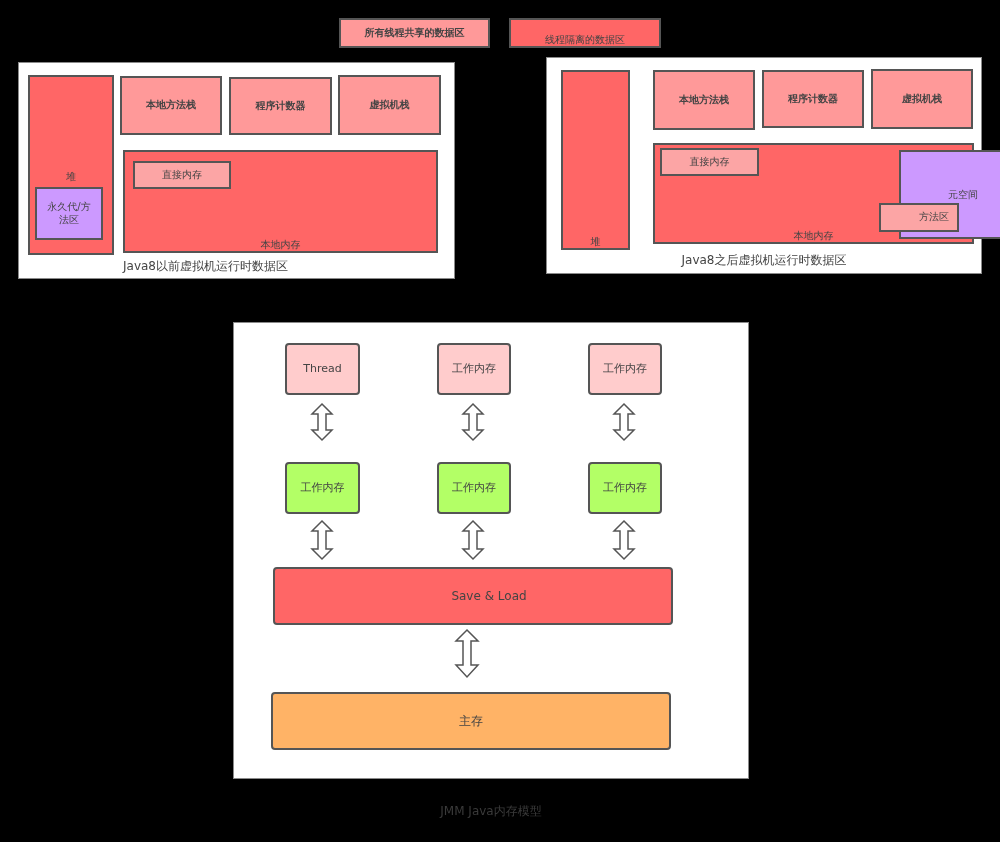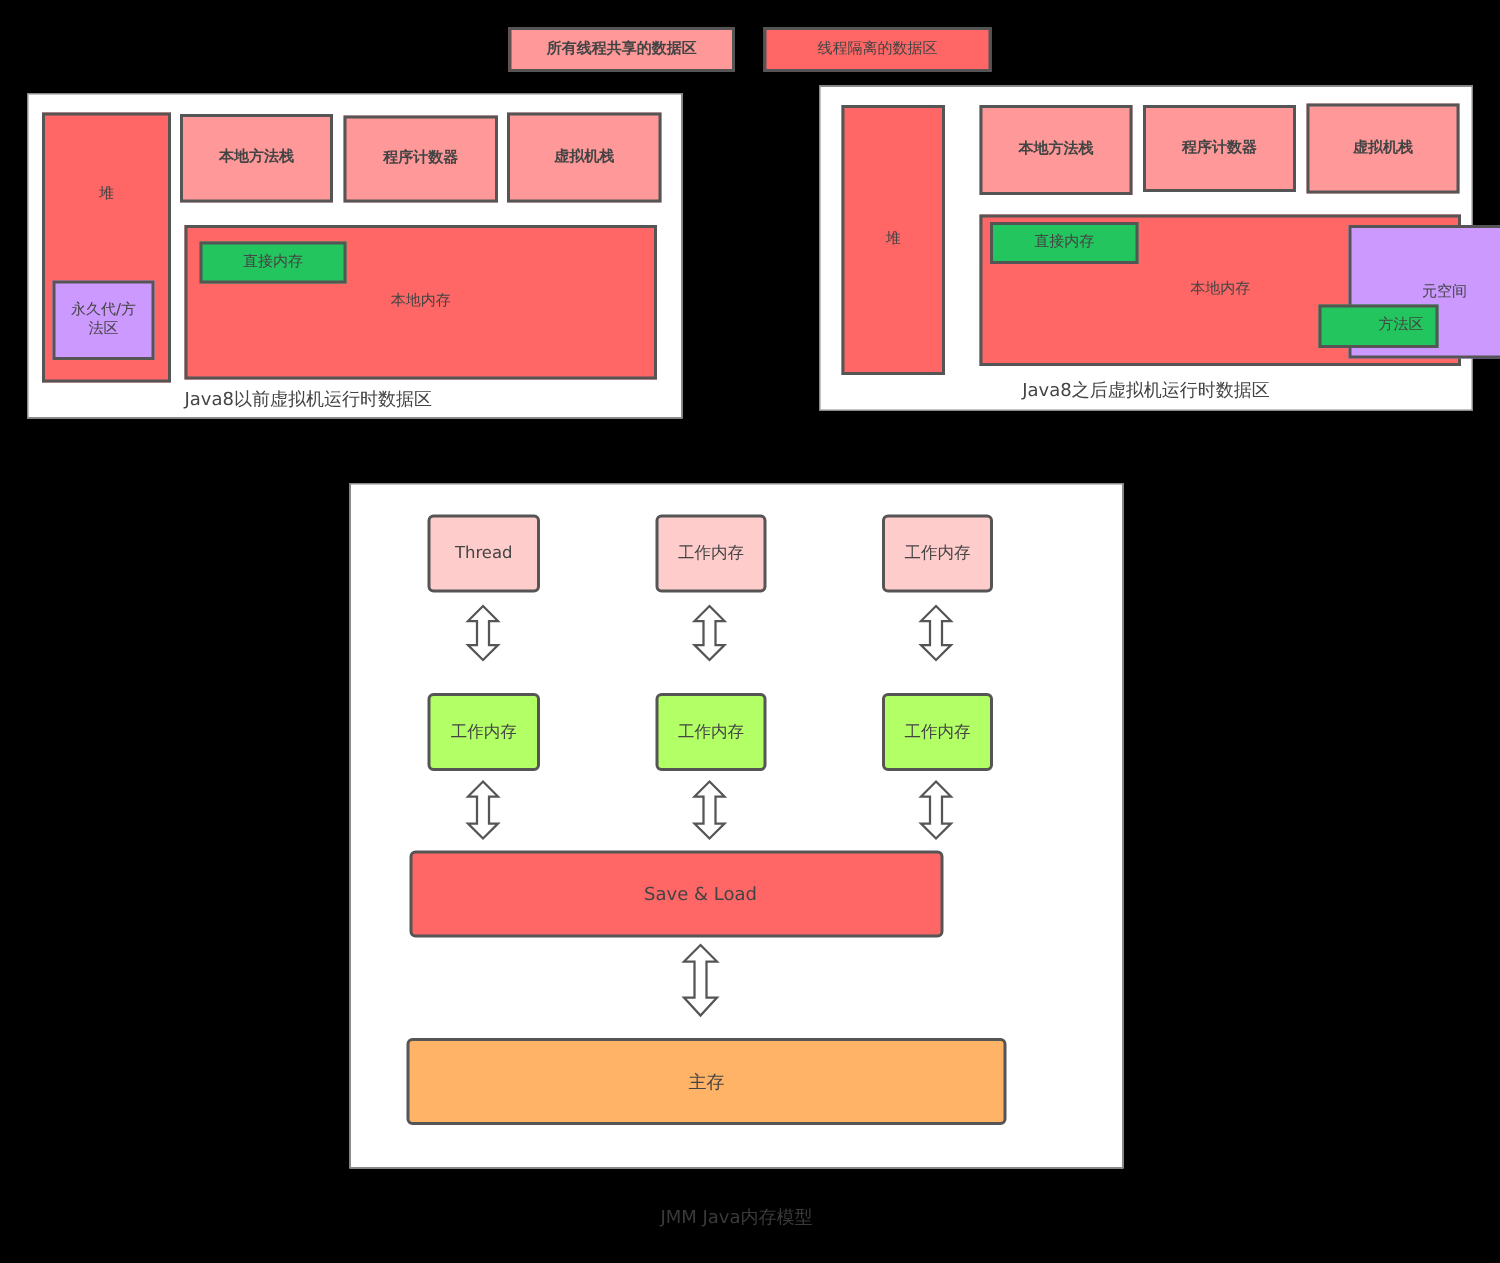--- a/index.html
+++ b/index.html
@@ -9,23 +9,23 @@
       font-family: "DejaVu Sans", "Liberation Sans", sans-serif;
       color: #333333;
     }
     .abs { position: absolute; box-sizing: border-box; }
     .panel { background: #ffffff; border: 1px solid #8a8a8a; }
     .box {
       display: flex; align-items: center; justify-content: center; text-align: center;
       border: 2px solid #555555; font-size: 10px; color: #444444; line-height: 1.25;
     }
     .shared { background: #ff9999; font-weight: bold; }
-    .isolated { background: #ff6666; }
+    .isolated { background: #ff6666; align-items: flex-end; }
     .purple { background: #cc99ff; }
-    .blue { background: #22c55e; }
+    .blue { background: #fca5a5; }
     .pink { background: #ffcccc; border-radius: 4px; font-size: 11px; }
     .green { background: #b3ff66; border-radius: 4px; font-size: 11px; }
     .orange { background: #ffb366; border-radius: 4px; font-size: 12px; }
     .saveload { background: #ff6666; border-radius: 4px; font-size: 12px; }
     .caption { font-size: 12px; color: #444444; text-align: center; white-space: nowrap; }
     .arrow { pointer-events: none; }
   </style>
 </head>
 <body>
 
@@ -102,21 +102,21 @@
 <div class="abs box green" style="left:285px;top:462px;width:75px;height:52px;">
   <span>工作内存</span>
 </div>
 <div class="abs box green" style="left:437px;top:462px;width:74px;height:52px;">
   <span>工作内存</span>
 </div>
 <div class="abs box green" style="left:588px;top:462px;width:74px;height:52px;">
   <span>工作内存</span>
 </div>
 
-<div class="abs box saveload" style="left:273px;top:567px;width:356px;height:58px;padding-left:32px;">
+<div class="abs box saveload" style="left:273px;top:567px;width:400px;height:58px;padding-left:32px;">
   <span>Save &amp; Load</span>
 </div>
 <div class="abs box orange" style="left:271px;top:692px;width:400px;height:58px;">
   <span>主存</span>
 </div>
 
 <svg class="abs arrow" style="left:0;top:0;" width="1000" height="842">
   <g fill="#ffffff" stroke="#555555" stroke-width="1.5" stroke-linejoin="miter">
     <path d="M322,404 L332,414 L326,414 L326,430 L332,430 L322,440 L312,430 L318,430 L318,414 L312,414 Z"></path>
     <path d="M473,404 L483,414 L477,414 L477,430 L483,430 L473,440 L463,430 L469,430 L469,414 L463,414 Z"></path>

